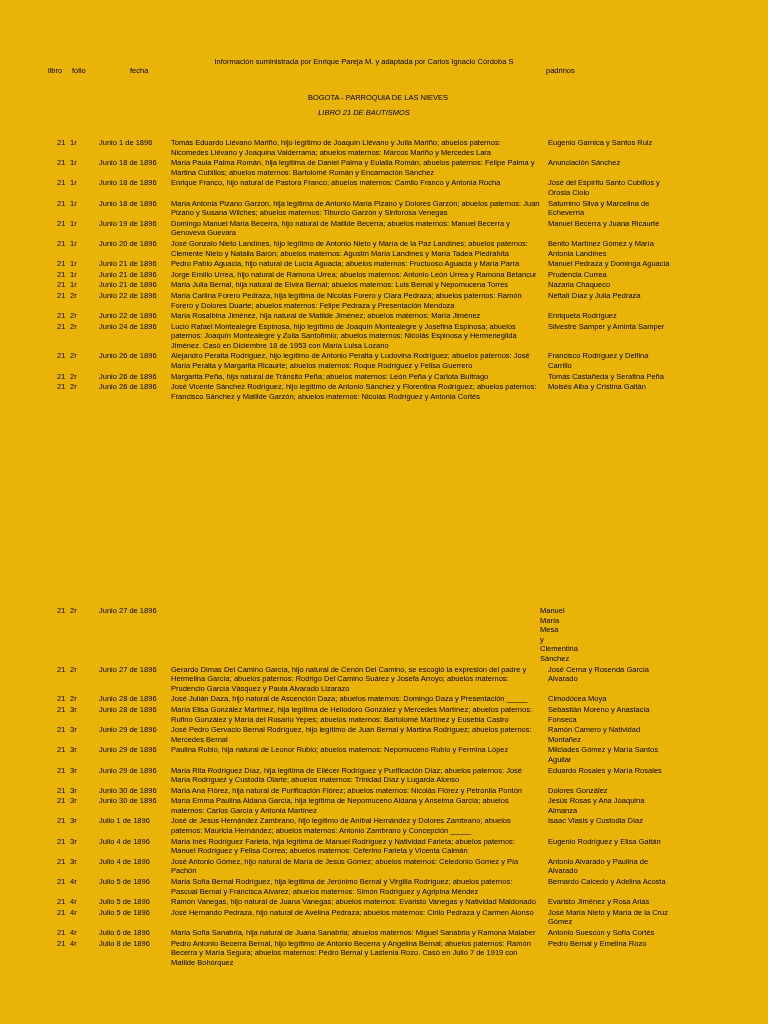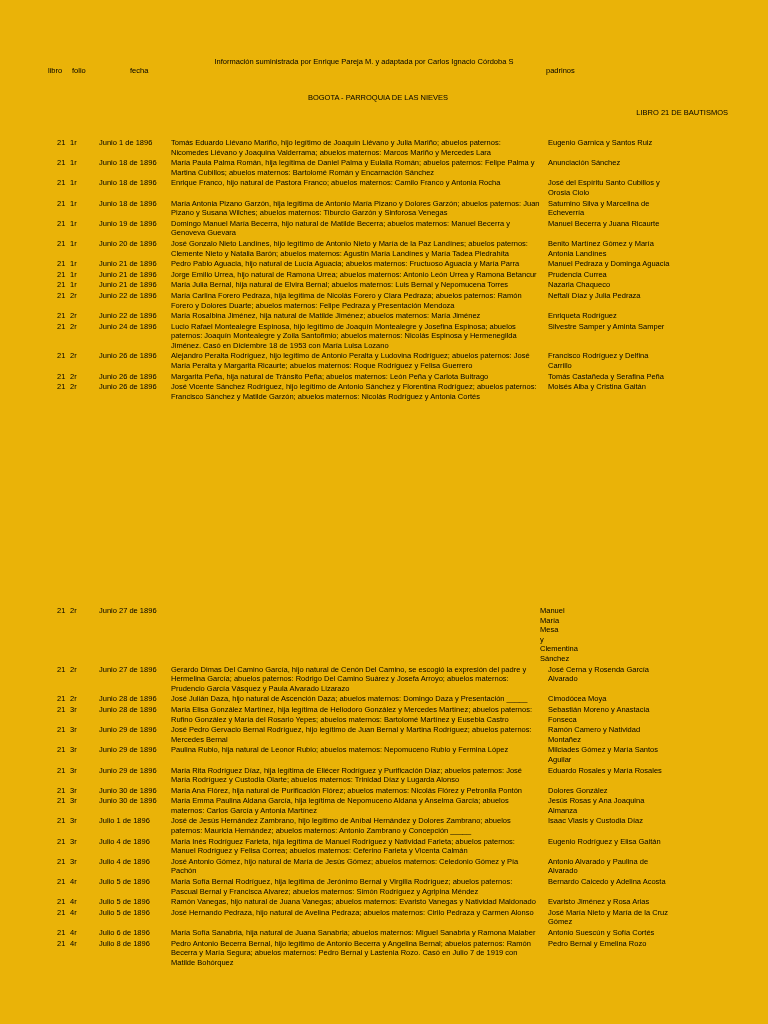--- a/index.html
+++ b/index.html
@@ -18,21 +18,21 @@
     position: absolute;
     top: 57px; left: 0; right: 40px;
     text-align: center;
   }
   .hdr { position: absolute; top: 66px; text-align: right; }
   .hdr-libro    { left: 48px; }
   .hdr-folio    { left: 72px; }
   .hdr-fecha    { left: 98px; margin-left: 32px; }
   .hdr-padrinos { left: 546px; }
   .title-1 { position: absolute; top: 93px;  left: 0; right: 40px; text-align: center; padding-left: 28px; }
-  .title-2 { position: absolute; top: 108px; left: 0; right: 40px; text-align: right; }
+  .title-2 { position: absolute; top: 108px; left: 0; right: 40px; text-align: center; font-style: italic; }
 
   .block { position: absolute; left: 0; width: 668px; }
   #block1 { top: 138px; }
   #block2 { top: 606px; }
 
   .row {
     display: grid;
     grid-template-columns: 13px 29px 72px 369px 8px 122px;
     padding-left: 57px;
     margin-bottom: 1px;

